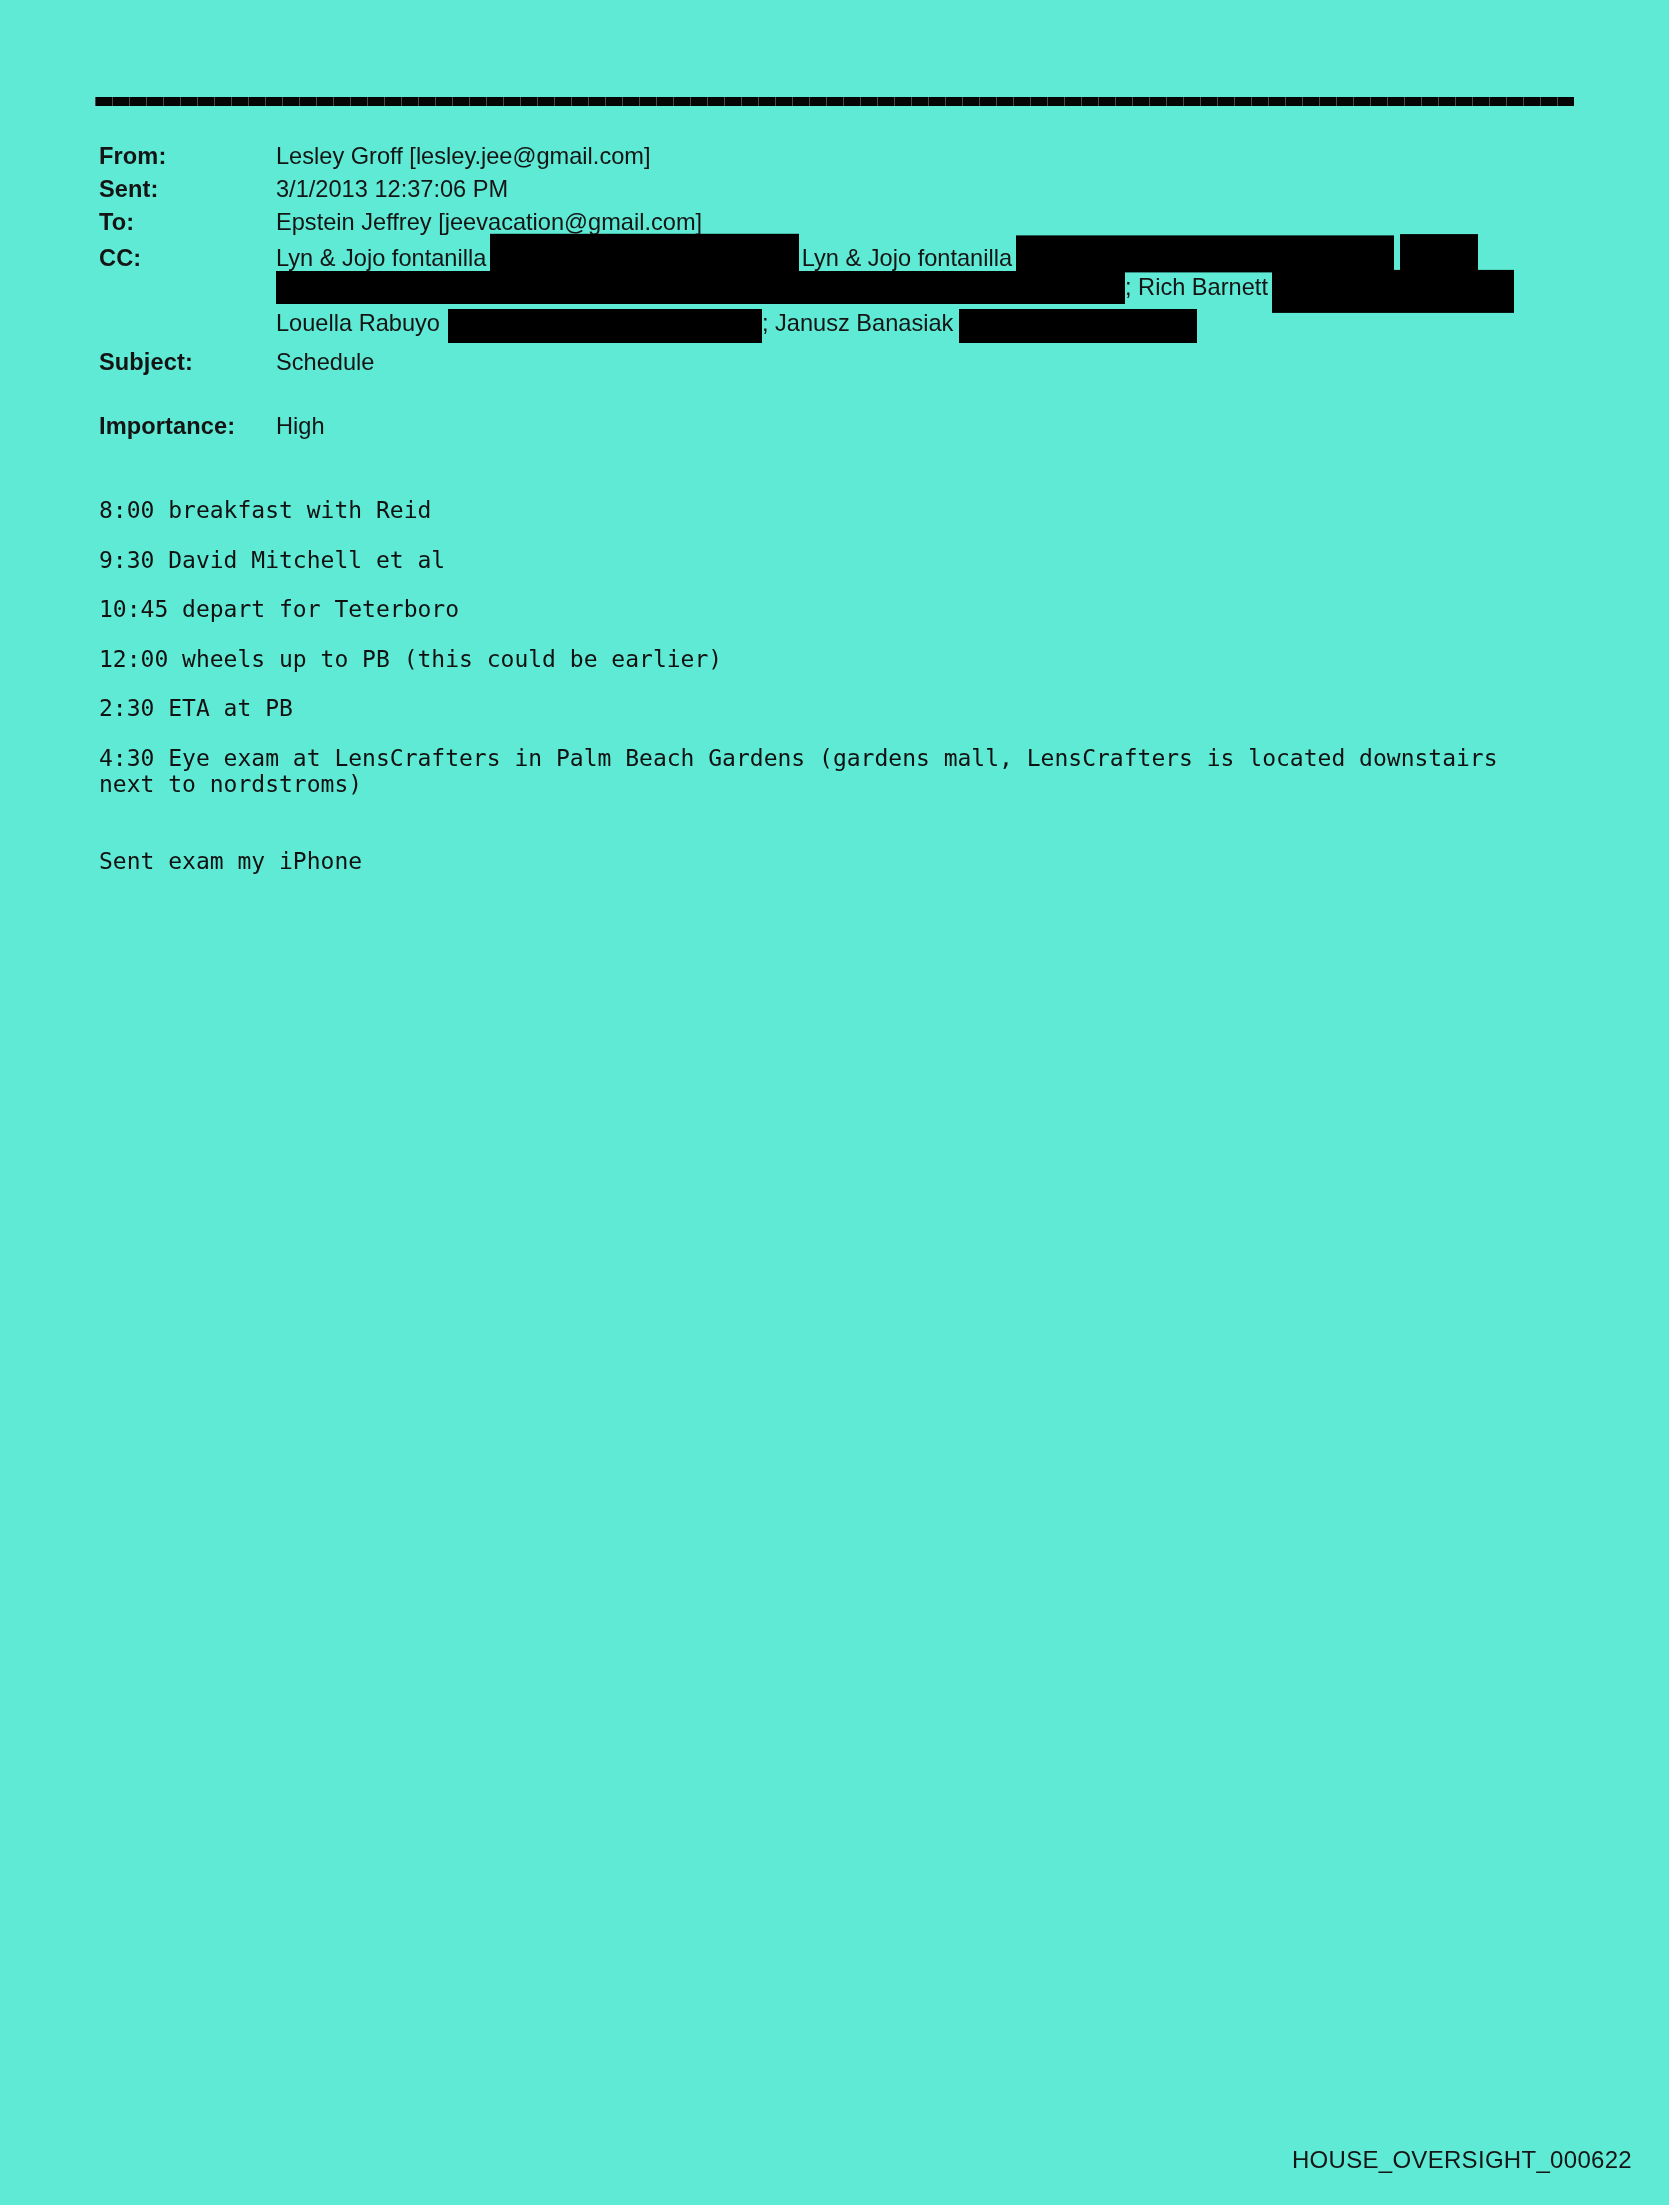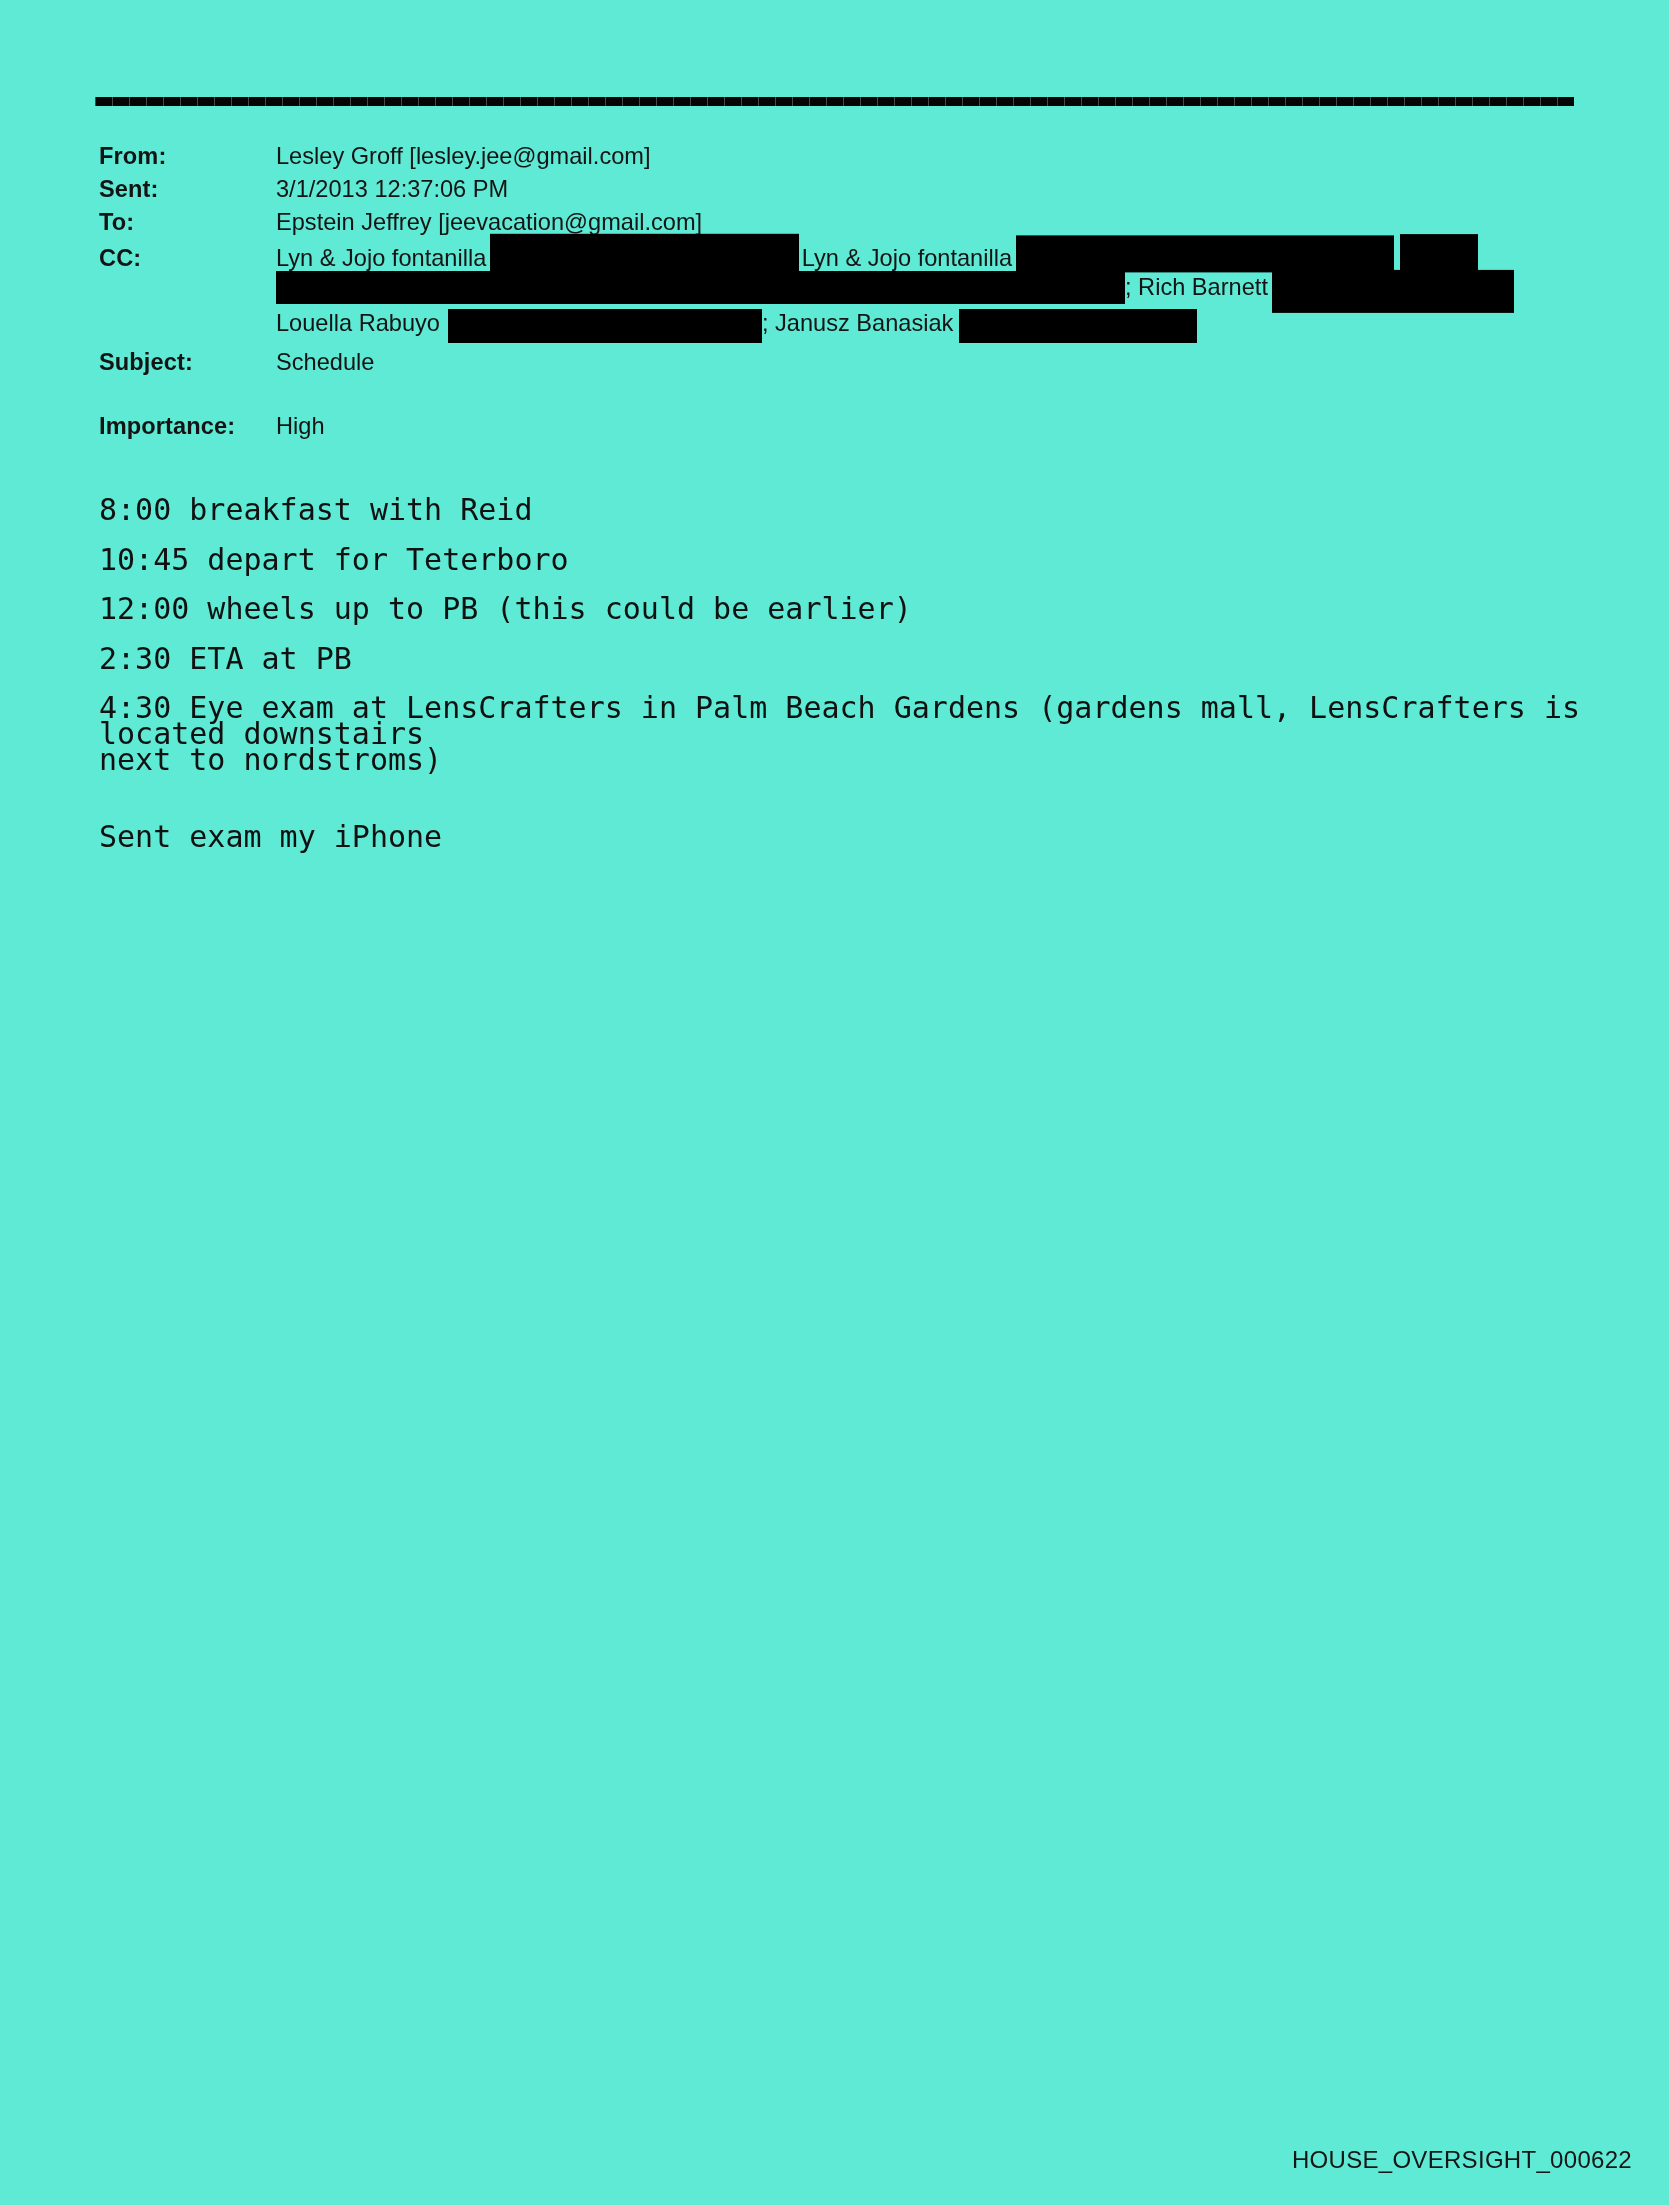--- a/index.html
+++ b/index.html
@@ -43,21 +43,21 @@
   .r-cc2-b { width:242px;  height:43px; margin-left:3.9px; transform:translateY(3.9px); }
   .r-cc3-a { width:314px;  height:34px; margin-left:7.9px; transform:translateY(2px); }
   .r-cc3-b { width:238px;  height:34px; margin-left:5.9px;  transform:translateY(2px); }
   .cc-t2 { margin-left:2.6px; }
   
   .body-text {
     position:absolute;
     left:99px; top:497px;
     width:1525px;
     font-family:"DejaVu Sans Mono", monospace;
-    font-size:30px;
+    font-size:23px;
     line-height:26px;
     color:#111111;
   }
   .body-text p { margin:0 0 23.6px 0; white-space:pre-line; }
   .signature { margin-top:51px !important; }
   
   .bates {
     position:absolute;
     top:2146px; right:37px;
     font-size:24px;
@@ -121,20 +121,21 @@
     </div>
   </div>
 
   <div class="hrow row-importance">
     <span class="hlabel">Importance:</span>
     <span class="hvalue">High</span>
   </div>
 
   <div class="body-text">
     <p>8:00 breakfast with Reid</p>
+    <p>9:30 David Mitchell et al</p>
     <p>10:45 depart for Teterboro</p>
     <p>12:00 wheels up to PB (this could be earlier)</p>
     <p>2:30 ETA at PB</p>
     <p>4:30 Eye exam at LensCrafters in Palm Beach Gardens (gardens mall, LensCrafters is located downstairs
 next to nordstroms)</p>
     <p class="signature">Sent exam my iPhone</p>
   </div>
 
   <div class="bates">HOUSE_OVERSIGHT_000622</div>
 

